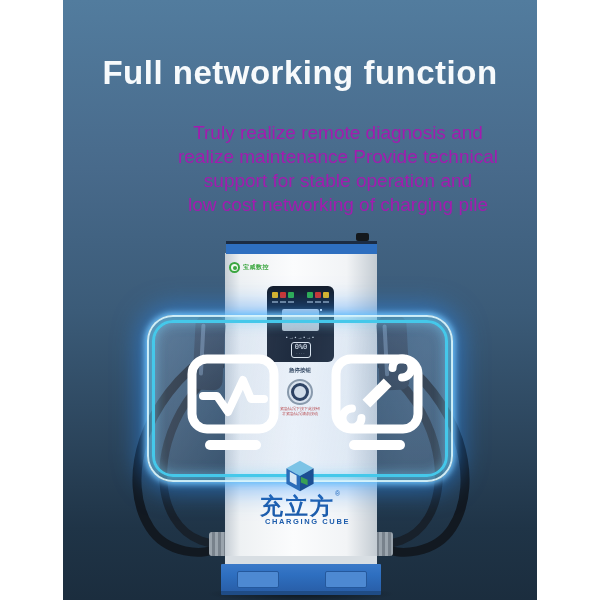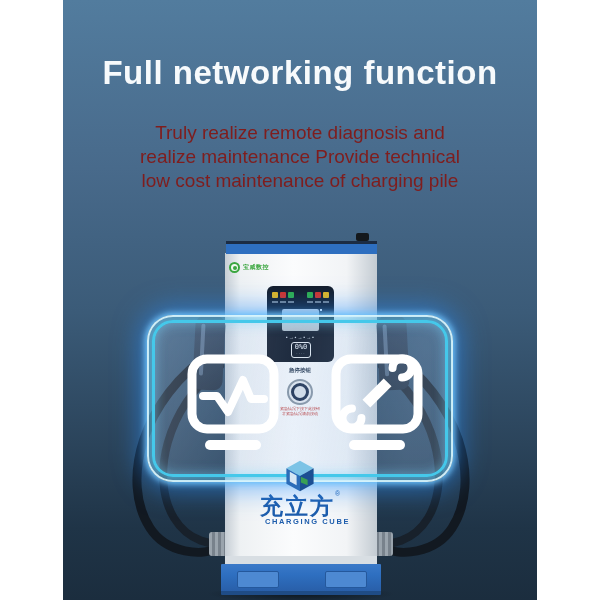--- a/index.html
+++ b/index.html
@@ -4,21 +4,21 @@
 <style>
   html,body{margin:0;padding:0;background:#ffffff;}
   #canvas{position:relative;width:600px;height:600px;overflow:hidden;background:#ffffff;
           font-family:"Liberation Sans", sans-serif;}
   
   .banner{position:absolute;left:63px;top:0;width:474px;height:600px;
     background:linear-gradient(180deg,#527c9e 0%,#486a8b 28%,#3b5b78 52%,#2b445b 74%,#1f3447 88%,#1b2d3e 100%);}
   .title{position:absolute;left:63px;top:46px;width:474px;text-align:center;
     color:#f7fafc;font-size:33px;font-weight:800;letter-spacing:.5px;margin-top:8px;}
   .subtitle{position:absolute;left:63px;top:121px;width:474px;text-align:center;
-    color:#7f1d1d;font-size:19px;line-height:24px;font-weight:400;}
+    color:#a21caf;font-size:19px;line-height:24px;font-weight:400;padding-left:38px;}
   
   .antenna{position:absolute;left:356px;top:233px;width:13px;height:8px;background:#14181c;border-radius:2px;z-index:12;}
   .cap{position:absolute;left:226px;top:241px;width:151px;height:13px;background:var(--base-blue);
     border-top:3px solid #1b2c44;box-sizing:border-box;z-index:12;}
   .body{position:absolute;left:225px;top:253px;width:152px;height:312px;z-index:10;
     background:linear-gradient(90deg,#c6ced5 0%,#eef1f3 10%,#fbfcfd 45%,#f2f4f6 80%,#c3cbd2 100%);
     border-radius:0 0 2px 2px;}
   .body-foot{position:absolute;left:225px;top:556px;width:152px;height:9px;background:#d8dee3;z-index:12;}
   .base{position:absolute;left:221px;top:564px;width:160px;height:31px;z-index:12;
     background:linear-gradient(180deg,#3a79c8 0%,var(--base-blue) 40%,#295fa9 100%);
@@ -85,21 +85,22 @@
 <body>
 
 <div id="canvas">
   <div class="banner"></div>
 
   <h1 class="title">Full networking function</h1>
 
   <div class="subtitle">
     <div>Truly realize remote diagnosis and</div>
     <div>realize maintenance Provide technical</div>
-    <div>low cost maintenance of charging pile</div>
+    <div>support for stable operation and</div>
+    <div>low cost networking of charging pile</div>
   </div>
 
   <svg class="cables" viewBox="0 0 600 600">
     <path d="M 213,352 C 142,398 120,482 150,528 C 166,553 203,558 222,546" fill="none" stroke="#121921" stroke-width="9" stroke-linecap="round"></path>
     <path d="M 220,366 C 166,408 150,478 174,518 C 188,541 214,548 227,540" fill="none" stroke="#18212b" stroke-width="8" stroke-linecap="round"></path>
     <path d="M 389,352 C 460,398 482,482 452,528 C 436,553 399,558 380,546" fill="none" stroke="#121921" stroke-width="9" stroke-linecap="round"></path>
     <path d="M 382,366 C 436,408 452,478 428,518 C 414,541 388,548 375,540" fill="none" stroke="#18212b" stroke-width="8" stroke-linecap="round"></path>
   </svg>
 
   <div class="unit-shadow"></div>

